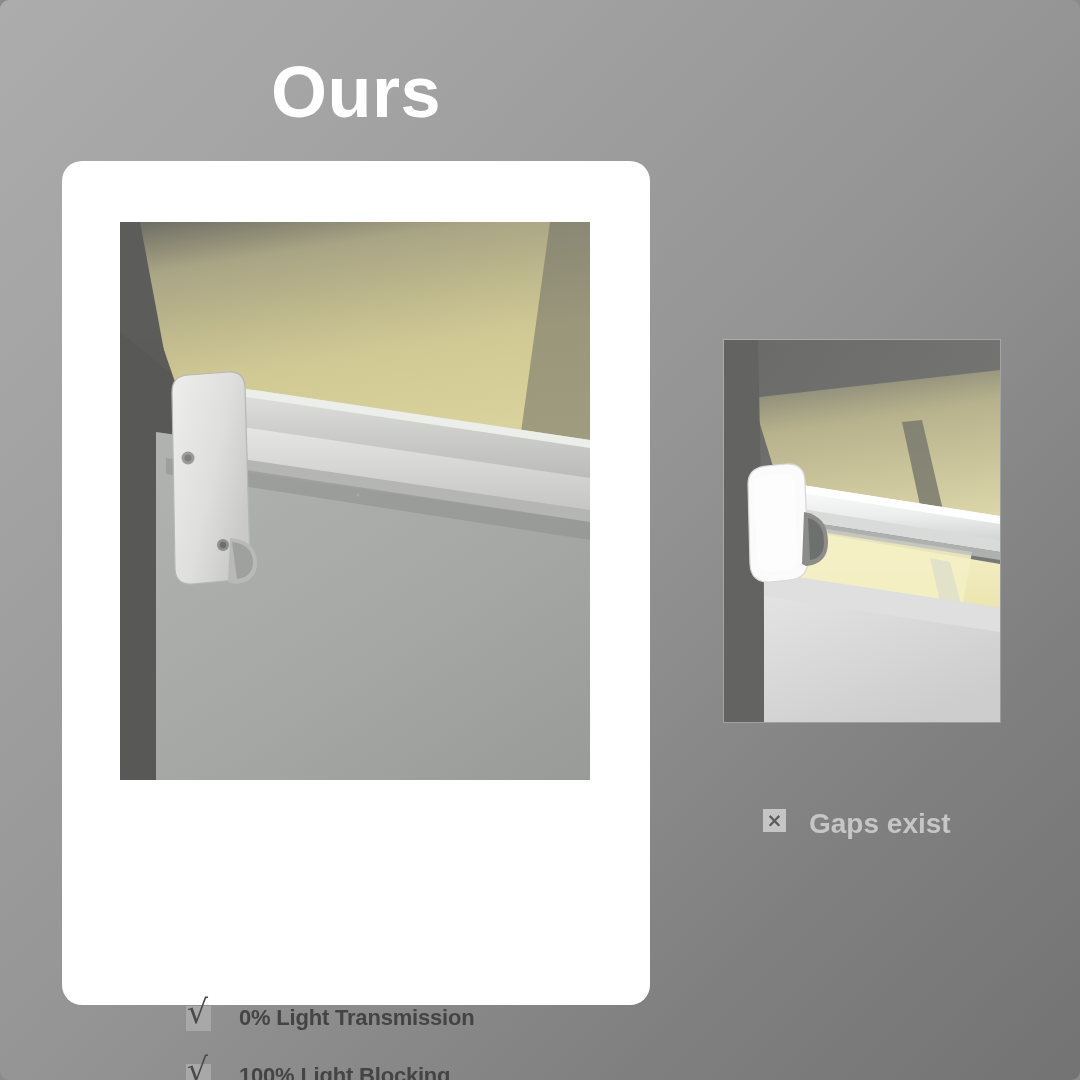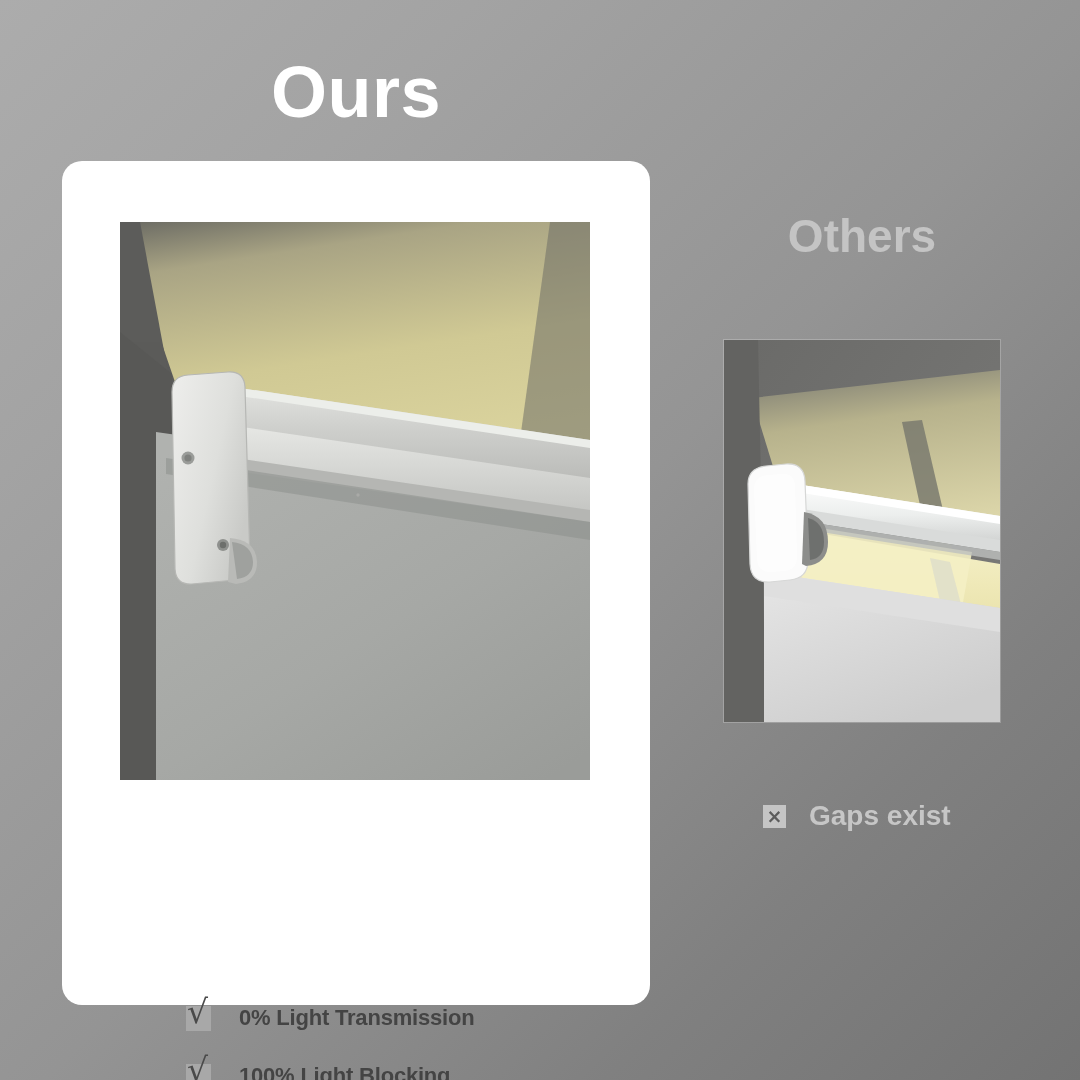--- a/index.html
+++ b/index.html
@@ -8,20 +8,21 @@
     background: #8a8a8a;
   }
   .stage {
     position: relative;
     width: 1080px;
     height: 1080px;
     overflow: hidden;
     font-family: "Liberation Sans", sans-serif;
     background:
       linear-gradient(135deg, #acacac 0%, #a3a3a3 22%, #949494 52%, #808080 78%, #737373 100%);
+    border-radius: 9px;
   }
 
   
   .ours-title {
     position: absolute;
     left: 62px;
     top: 56px;
     width: 588px;
     text-align: center;
     font-size: 72px;
@@ -141,20 +142,21 @@
     font-size: 19px;
     font-weight: bold;
     color: #5c5c5c;
     font-family: "DejaVu Sans", sans-serif;
   }
   .gaps-text {
     font-size: 28px;
     font-weight: bold;
     color: #c6c6c6;
     white-space: nowrap;
+    margin-top: 8px;
   }
 </style>
 </head>
 <body>
 
 <div class="stage">
 
   <div class="ours-title">Ours</div>
 
   <div class="card">
@@ -237,21 +239,20 @@
       </div>
       <div class="feature-row">
         <span class="check-box">
           <span class="tick">√</span>
         </span>
         <span class="feature-text">100% Light Blocking</span>
       </div>
     </div>
   </div>
 
-  <div class="others-title">Others</div>
 
   <div class="photo-small">
     <svg width="276" height="382" viewBox="0 0 276 382">
       <defs>
         <linearGradient id="oCeil" x1="0" y1="0" x2="0.2" y2="1">
           <stop offset="0%" stop-color="#777770"></stop>
           <stop offset="35%" stop-color="#b7b28c"></stop>
           <stop offset="100%" stop-color="#ded8ab"></stop>
         </linearGradient>
         <linearGradient id="oWall" x1="0" y1="0" x2="1" y2="1">

